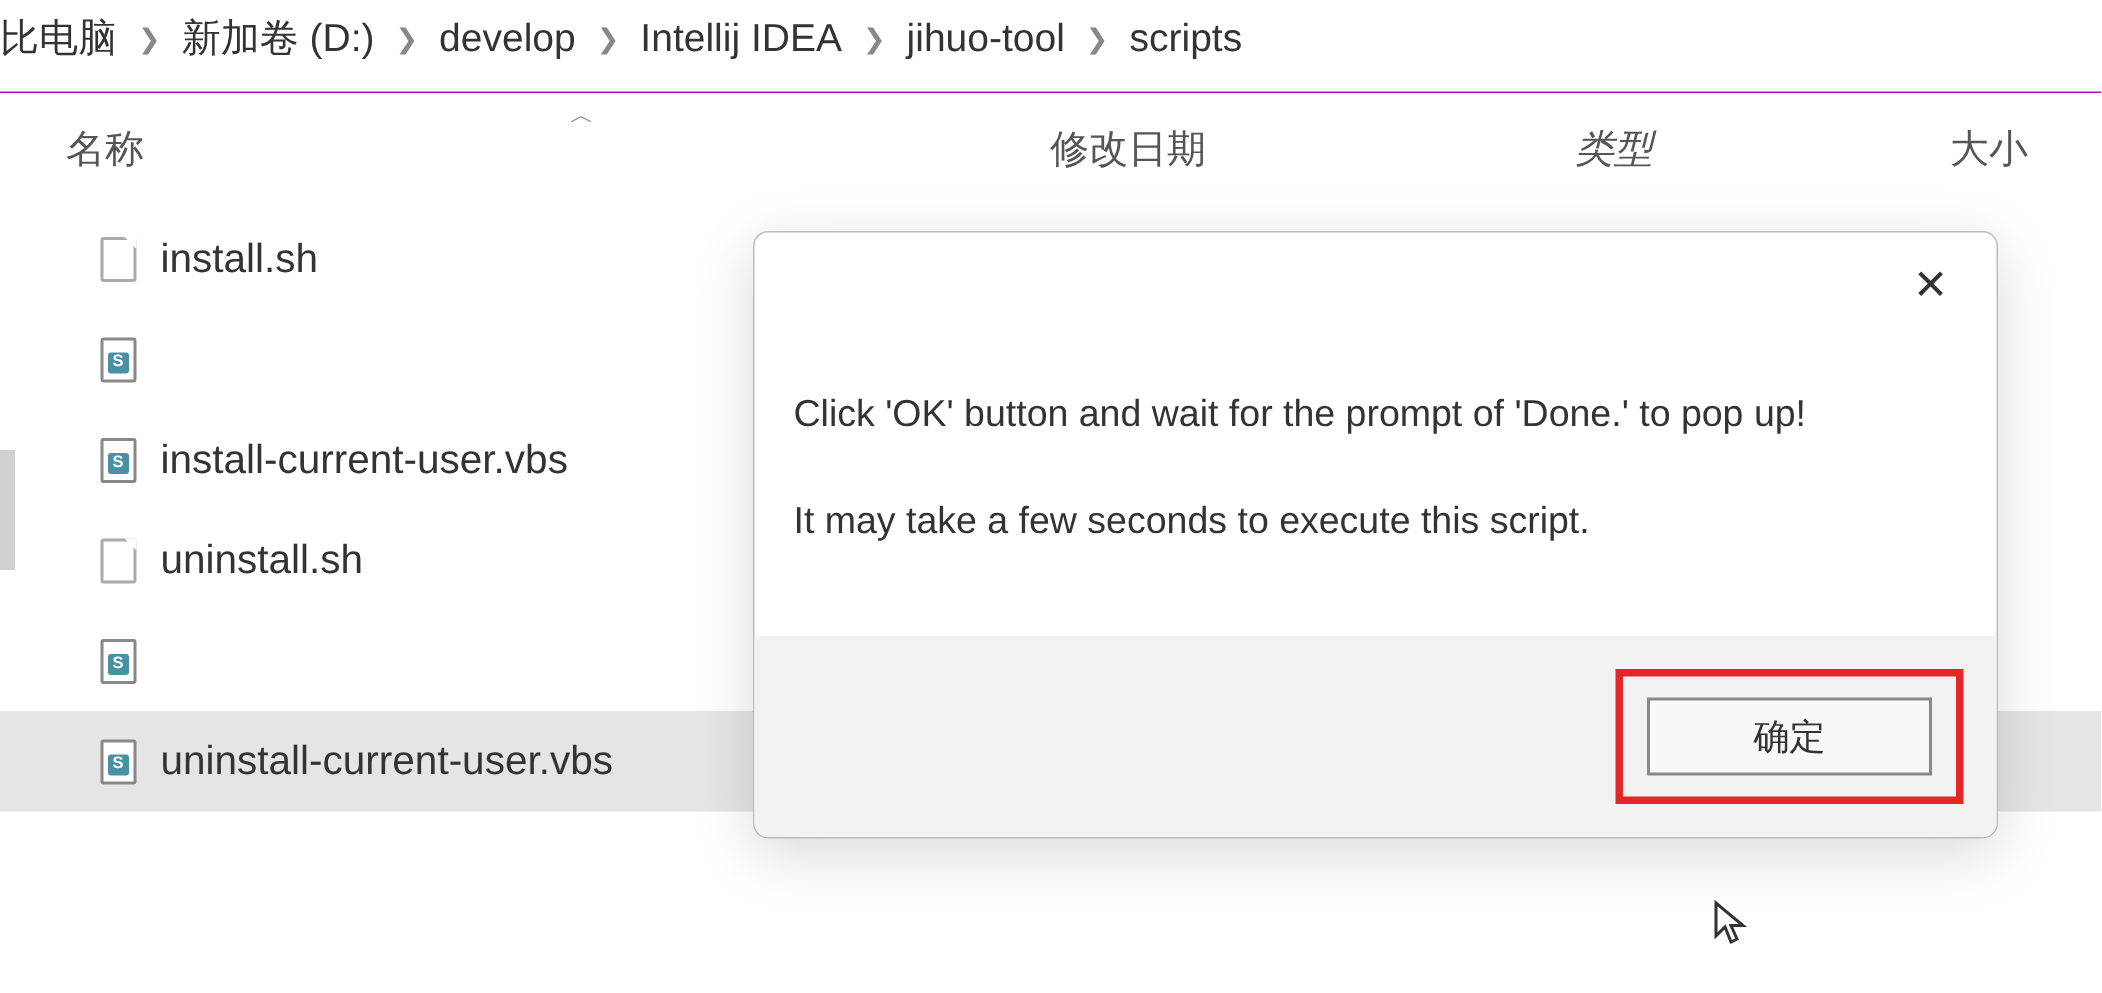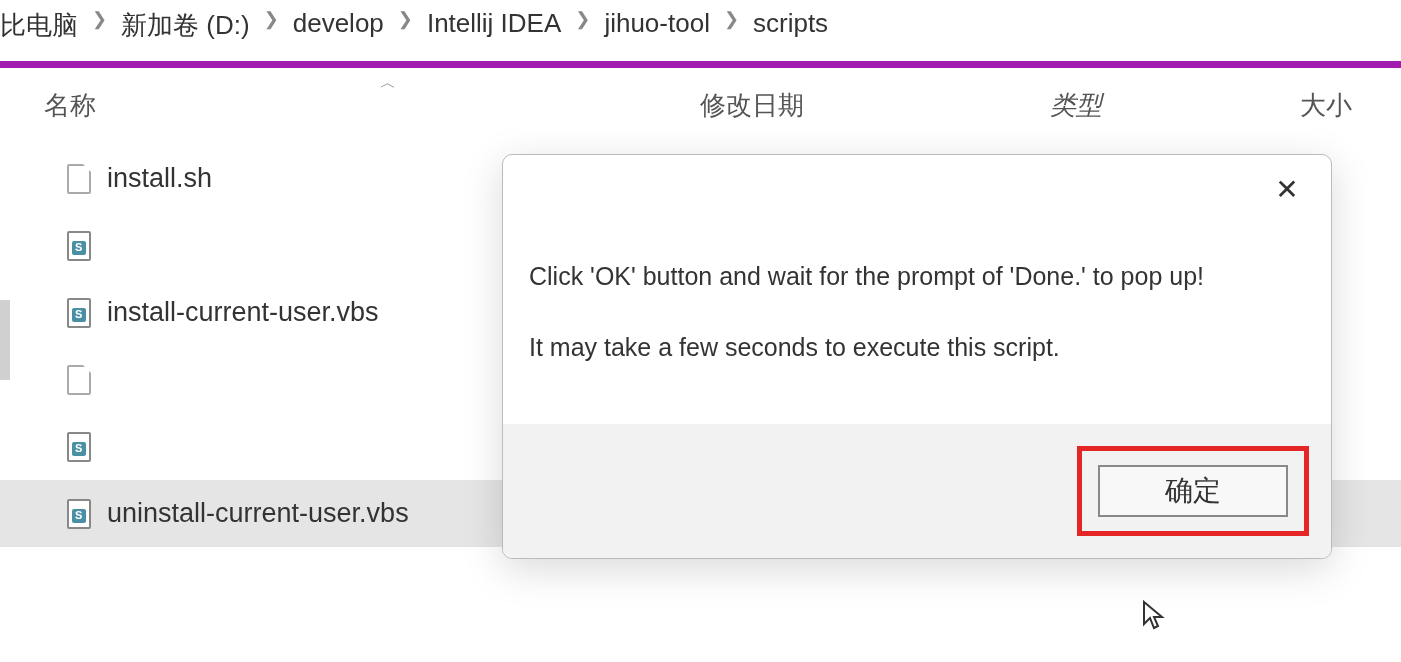--- a/index.html
+++ b/index.html
@@ -10,25 +10,26 @@
     }
     body {
       width: 1401px;
       height: 662px;
       background: #ffffff;
       overflow: hidden;
       position: relative;
     }
     .breadcrumb {
       display: flex;
+      align-items: center;
       padding: 8px 0 18px 0;
       font-size: 26px;
       color: #333;
       gap: 14px;
-      border-bottom: 7px solid #a21caf;
+      border-bottom: 1px solid #a21caf;
     }
     .breadcrumb-item {
       color: #333;
       white-space: nowrap;
     }
     .breadcrumb-sep {
       color: #888;
       font-size: 18px;
     }
     .sidebar-indicator {
@@ -192,21 +193,21 @@
     .ok-wrap {
       border: 5px solid #e52626;
       padding: 14px 16px;
       display: inline-block;
     }
     .ok-button {
       width: 190px;
       height: 52px;
       background: #f8f8f8;
       border: 2px solid #888;
-      font-size: 28px;
+      font-size: 24px;
       color: #333;
       cursor: pointer;
       font-family: "Microsoft YaHei", sans-serif;
     }
     .cursor {
       position: absolute;
       left: 1142px;
       top: 600px;
       font-size: 28px;
       color: #333;
@@ -256,20 +257,21 @@
     <div class="file-row">
       <div class="file-icon">
           <div class="icon-vbs"></div>
         </div>
       <span>install-current-user.vbs</span>
     </div>
     <div class="file-row">
       <div class="file-icon">
           <div class="icon-blank"></div>
         </div>
+      <span>uninstall.sh</span>
     </div>
     <div class="file-row">
       <div class="file-icon">
           <div class="icon-vbs"></div>
         </div>
     </div>
     <div class="file-row selected">
       <div class="file-icon">
           <div class="icon-vbs"></div>
         </div>

